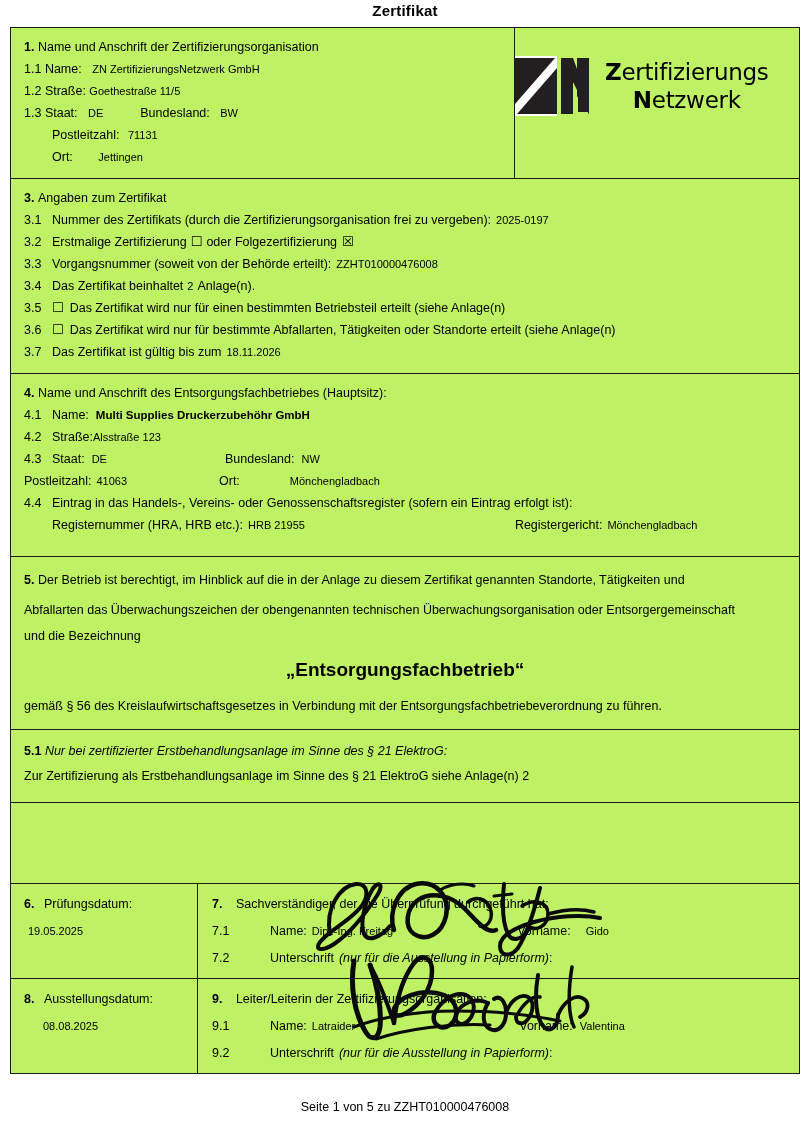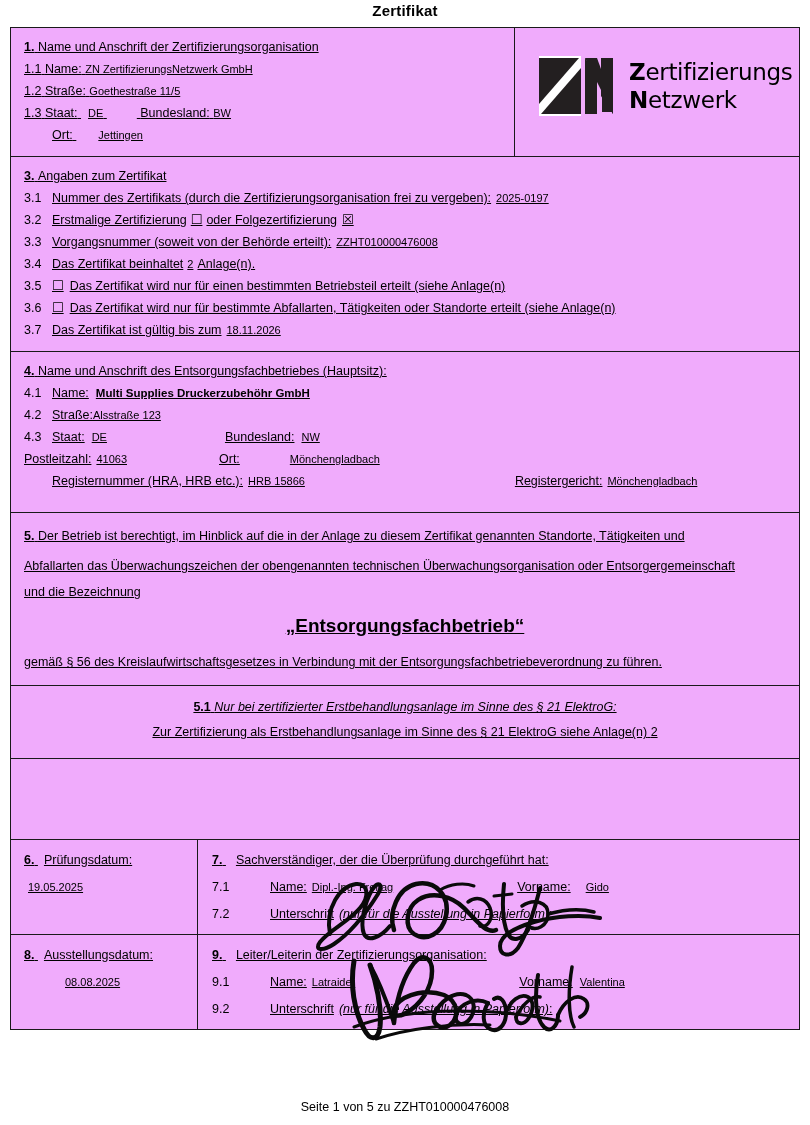--- a/index.html
+++ b/index.html
@@ -33,23 +33,22 @@
     letter-spacing: 0.2px;
     line-height: 22px;
   }
 
   .cert-table {
     position: absolute;
     left: 10px;
     top: 27px;
     width: 790px;
     border: 1.5px solid #1a1a1a;
-    background: #f0abfc;
+    background: #bef264;
     box-sizing: border-box;
-    text-decoration: underline;
   }
 
   .block {
     border-bottom: 1.5px solid #1a1a1a;
     position: relative;
   }
   .block:last-child { border-bottom: none; }
 
   .block-split {
     display: flex;
@@ -105,24 +104,25 @@
 
   .cbox {
     font-size: 13px;
     font-family: "DejaVu Sans", sans-serif;
     line-height: 12px;
   }
 
   
   .logo-wrap {
     position: absolute;
-    left: 24px;
+    left: 0;
     top: 28px;
     display: flex;
     align-items: center;
+    text-align: center;
   }
   .logo-mark { display: block; }
   .logo-text {
     margin-left: 14px;
     line-height: 28px;
   }
   .logo-line {
     font-size: 23px;
     font-family: "DejaVu Sans", sans-serif;
     letter-spacing: -0.3px;
@@ -205,34 +205,38 @@
     <div class="block">
       <div class="block-split">
         <div class="bs-left">
           <div class="row pad hdr">
             <span>1.</span>
             <span class="rest">Name und Anschrift der Zertifizierungsorganisation</span>
           </div>
           <div class="row pad">
             <span class="lbl">1.1</span>
             <span class="lbl">Name:</span>
-            <span class="val" style="margin-left:0">ZN ZertifizierungsNetzwerk GmbH</span>
+            <span class="val" style="margin-left:7px">ZN ZertifizierungsNetzwerk GmbH</span>
           </div>
           <div class="row pad">
             <span class="lbl">1.2</span>
             <span class="lbl">Straße:</span>
             <span class="val">Goethestraße  11/5</span>
           </div>
           <div class="row pad">
             <span class="lbl">1.3</span>
             <span class="lbl">Staat:</span>
             <span class="val" style="margin-left:7px">DE</span>
             <span class="sp-tab3"></span>
             <span class="lbl">Bundesland:</span>
-            <span class="val" style="">BW</span>
+            <span class="val" style="margin-left:7px">BW</span>
+          </div>
+          <div class="row pad indent">
+            <span class="lbl">Postleitzahl:</span>
+            <span class="val" style="margin-left:5px">71131</span>
           </div>
           <div class="row pad indent">
             <span class="lbl">Ort:</span>
             <span class="val" style="margin-left:22px">Jettingen</span>
           </div>
         </div>
 
         <div class="bs-right">
           <div class="logo-wrap">
             <svg class="logo-mark" width="76" height="60" viewBox="0 0 76 60">
@@ -296,37 +300,40 @@
       </div>
       <div class="row pad">
         <span class="num lbl">4.2</span><span class="lbl">Straße:</span><span class="val">Alsstraße  123</span>
       </div>
       <div class="row pad">
         <span class="num lbl">4.3</span><span class="lbl">Staat:</span><span class="val" style="margin-left:7px">DE</span><span class="sp-tab5"></span><span class="lbl">Bundesland:</span><span class="val" style="margin-left:7px">NW</span>
       </div>
       <div class="row pad" style="">
         <span class="lbl">Postleitzahl:</span><span class="val" style="margin-left:5px">41063</span><span class="sp-tab6"></span><span class="lbl">Ort:</span><span class="val" style="margin-left:50px">Mönchengladbach</span>
       </div>
+      <div class="row pad">
+        <span class="num lbl">4.4</span><span class="lbl">Eintrag in das Handels-, Vereins- oder Genossenschaftsregister (sofern ein Eintrag erfolgt ist):</span>
+      </div>
       <div class="row pad" style="padding-left:41px">
-        <span class="lbl">Registernummer (HRA, HRB etc.):</span><span class="val" style="margin-left:5px">HRB 15866</span><span style="display:inline-block;width:210px"></span><span class="lbl">Registergericht:</span><span class="val" style="margin-left:5px">Mönchengladbach</span>
+        <span class="lbl">Registernummer (HRA, HRB etc.):</span><span class="val" style="margin-left:5px">HRB 21955</span><span style="display:inline-block;width:210px"></span><span class="lbl">Registergericht:</span><span class="val" style="margin-left:5px">Mönchengladbach</span>
       </div>
     </div>
 
     <div class="block" style="padding:6px 0 8px 0;">
       <div class="para">
         <b>5.</b>
         <span>Der Betrieb ist berechtigt, im Hinblick auf die in der Anlage zu diesem Zertifikat genannten Standorte, Tätigkeiten und</span>
       </div>
       <div class="para" style="padding-top:0;padding-bottom:0">Abfallarten das Überwachungszeichen der obengenannten technischen Überwachungsorganisation oder Entsorgergemeinschaft</div>
       <div class="para" style="padding-top:0;padding-bottom:0">und die Bezeichnung</div>
       <div class="big-name">„Entsorgungsfachbetrieb“</div>
       <div class="para" style="padding-top:0;padding-bottom:2px">gemäß § 56 des Kreislaufwirtschaftsgesetzes in Verbindung mit der Entsorgungsfachbetriebeverordnung zu führen.</div>
     </div>
 
-    <div class="block" style="padding:4px 0 6px 0;text-align:center;">
+    <div class="block" style="padding:4px 0 6px 0;">
       <div class="s51" style="padding-bottom:0">
         <b>5.1</b>
         <span class="italic">Nur bei zertifizierter Erstbehandlungsanlage im Sinne des § 21 ElektroG:</span>
       </div>
       <div class="s51" style="padding-top:0">
         <span>Zur Zertifizierung als Erstbehandlungsanlage im Sinne des § 21 ElektroG siehe Anlage(n)</span>
         <span>2</span>
       </div>
     </div>
 
@@ -358,21 +365,21 @@
       </div>
     </div>
 
     <div class="block blk89">
       <div class="sig-split">
         <div class="sig-left">
           <div class="row">
             <span class="hdr">8.</span>
             <span class="lbl" style="margin-left:6px">Ausstellungsdatum:</span>
           </div>
-          <div class="row" style="padding-left:54px;padding-top:9px">
+          <div class="row" style="padding-left:32px;padding-top:9px">
             <span class="val">08.08.2025</span>
           </div>
         </div>
         <div class="sig-right">
           <div class="row">
             <span class="hdr">9.</span>
             <span class="lbl" style="margin-left:10px">Leiter/Leiterin der Zertifizierungsorganisation:</span>
           </div>
           <div class="row sub-pad" style="padding-top:9px">
             <span class="num lbl">9.1</span><span class="sp-tab3"></span><span class="lbl">Name:</span><span class="val" style="margin-left:5px">Latraider</span><span style="display:inline-block;width:164px"></span><span class="lbl">Vorname:</span><span class="val" style="margin-left:7px">Valentina</span>

